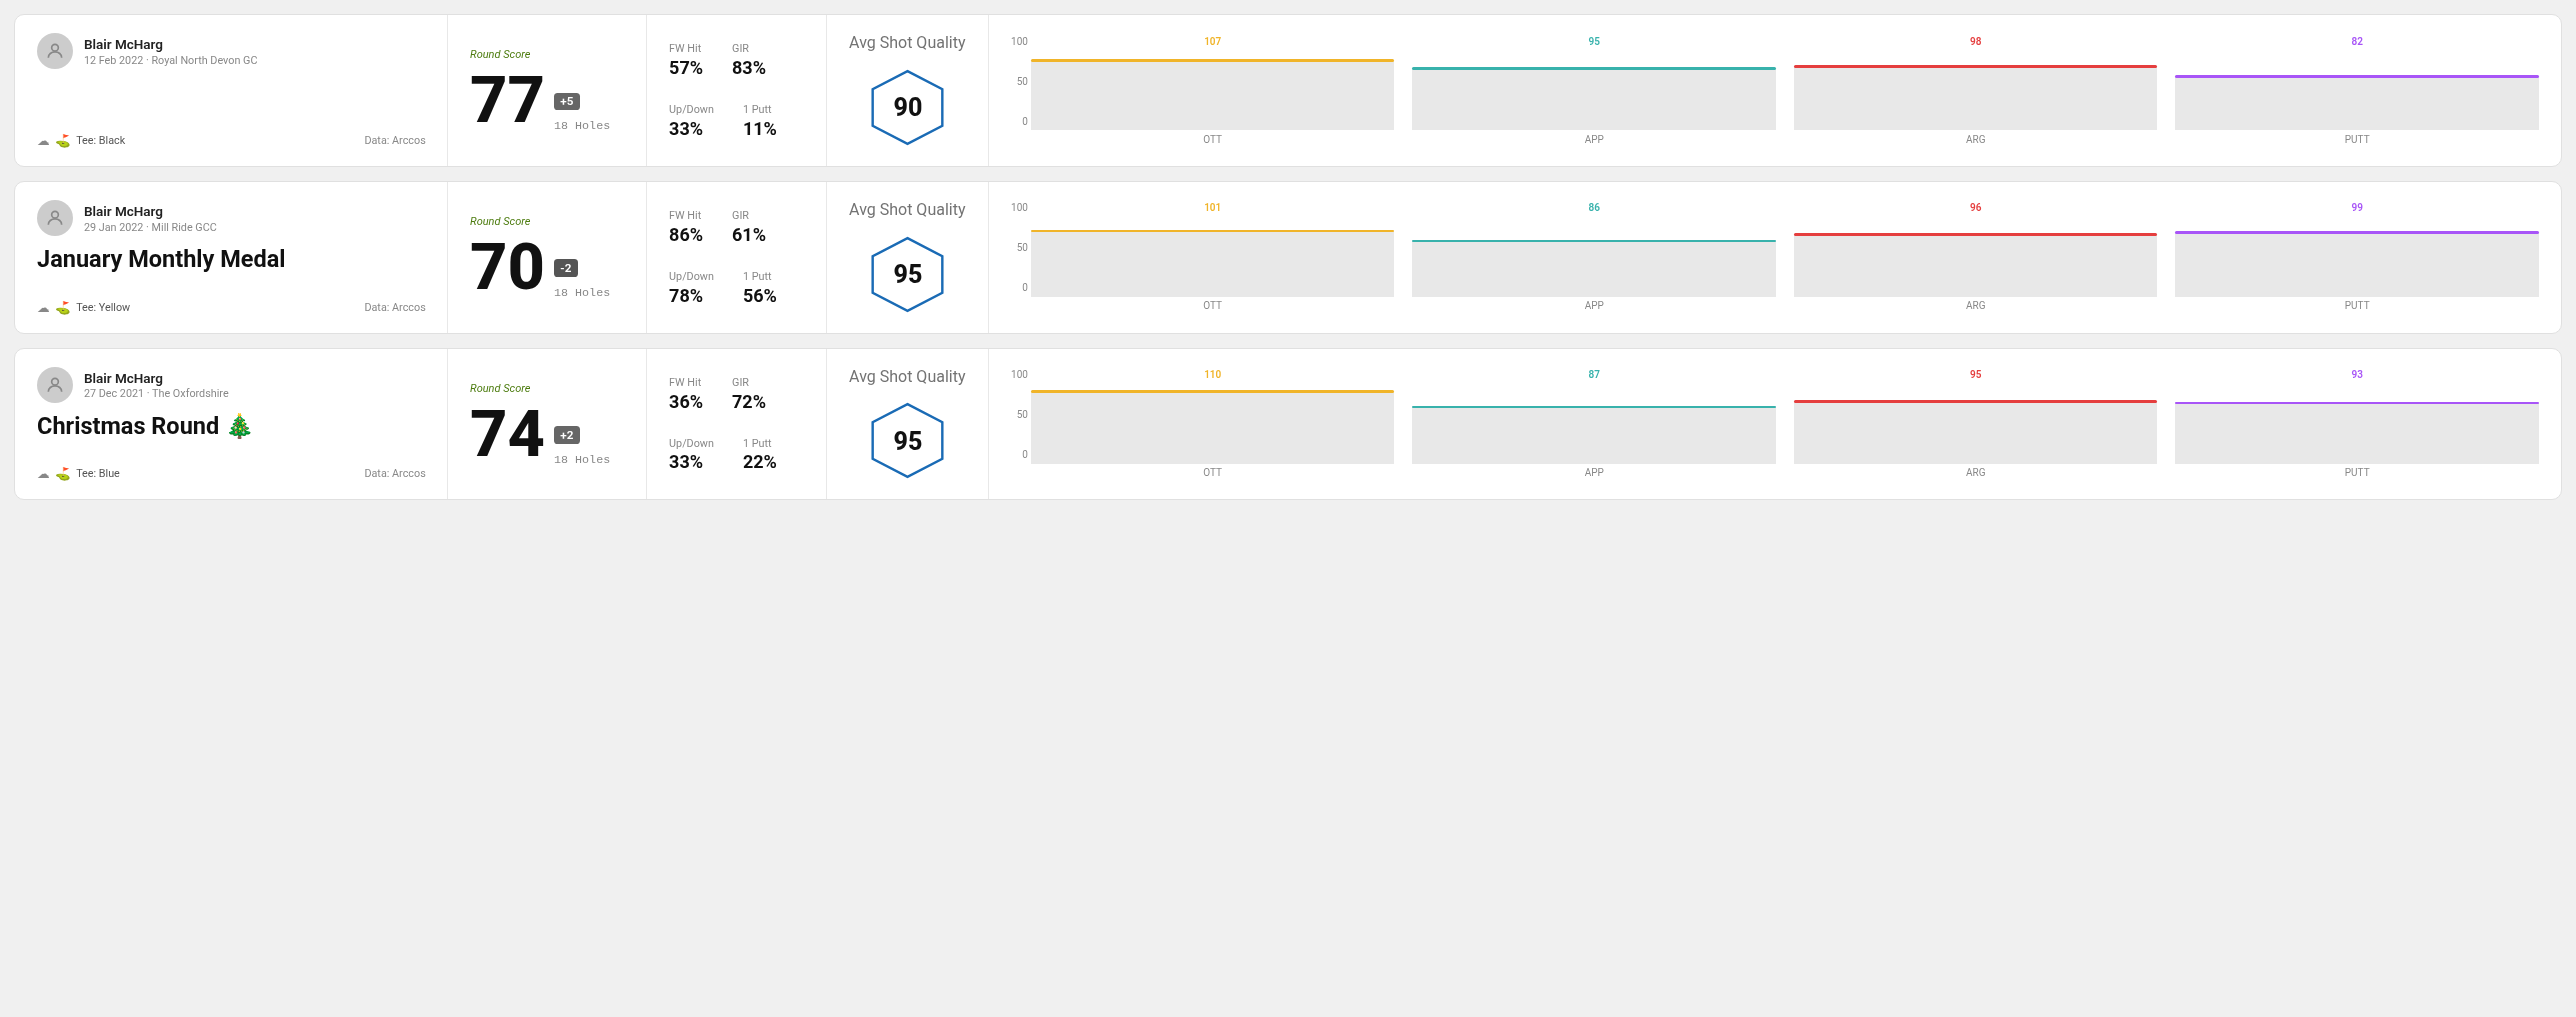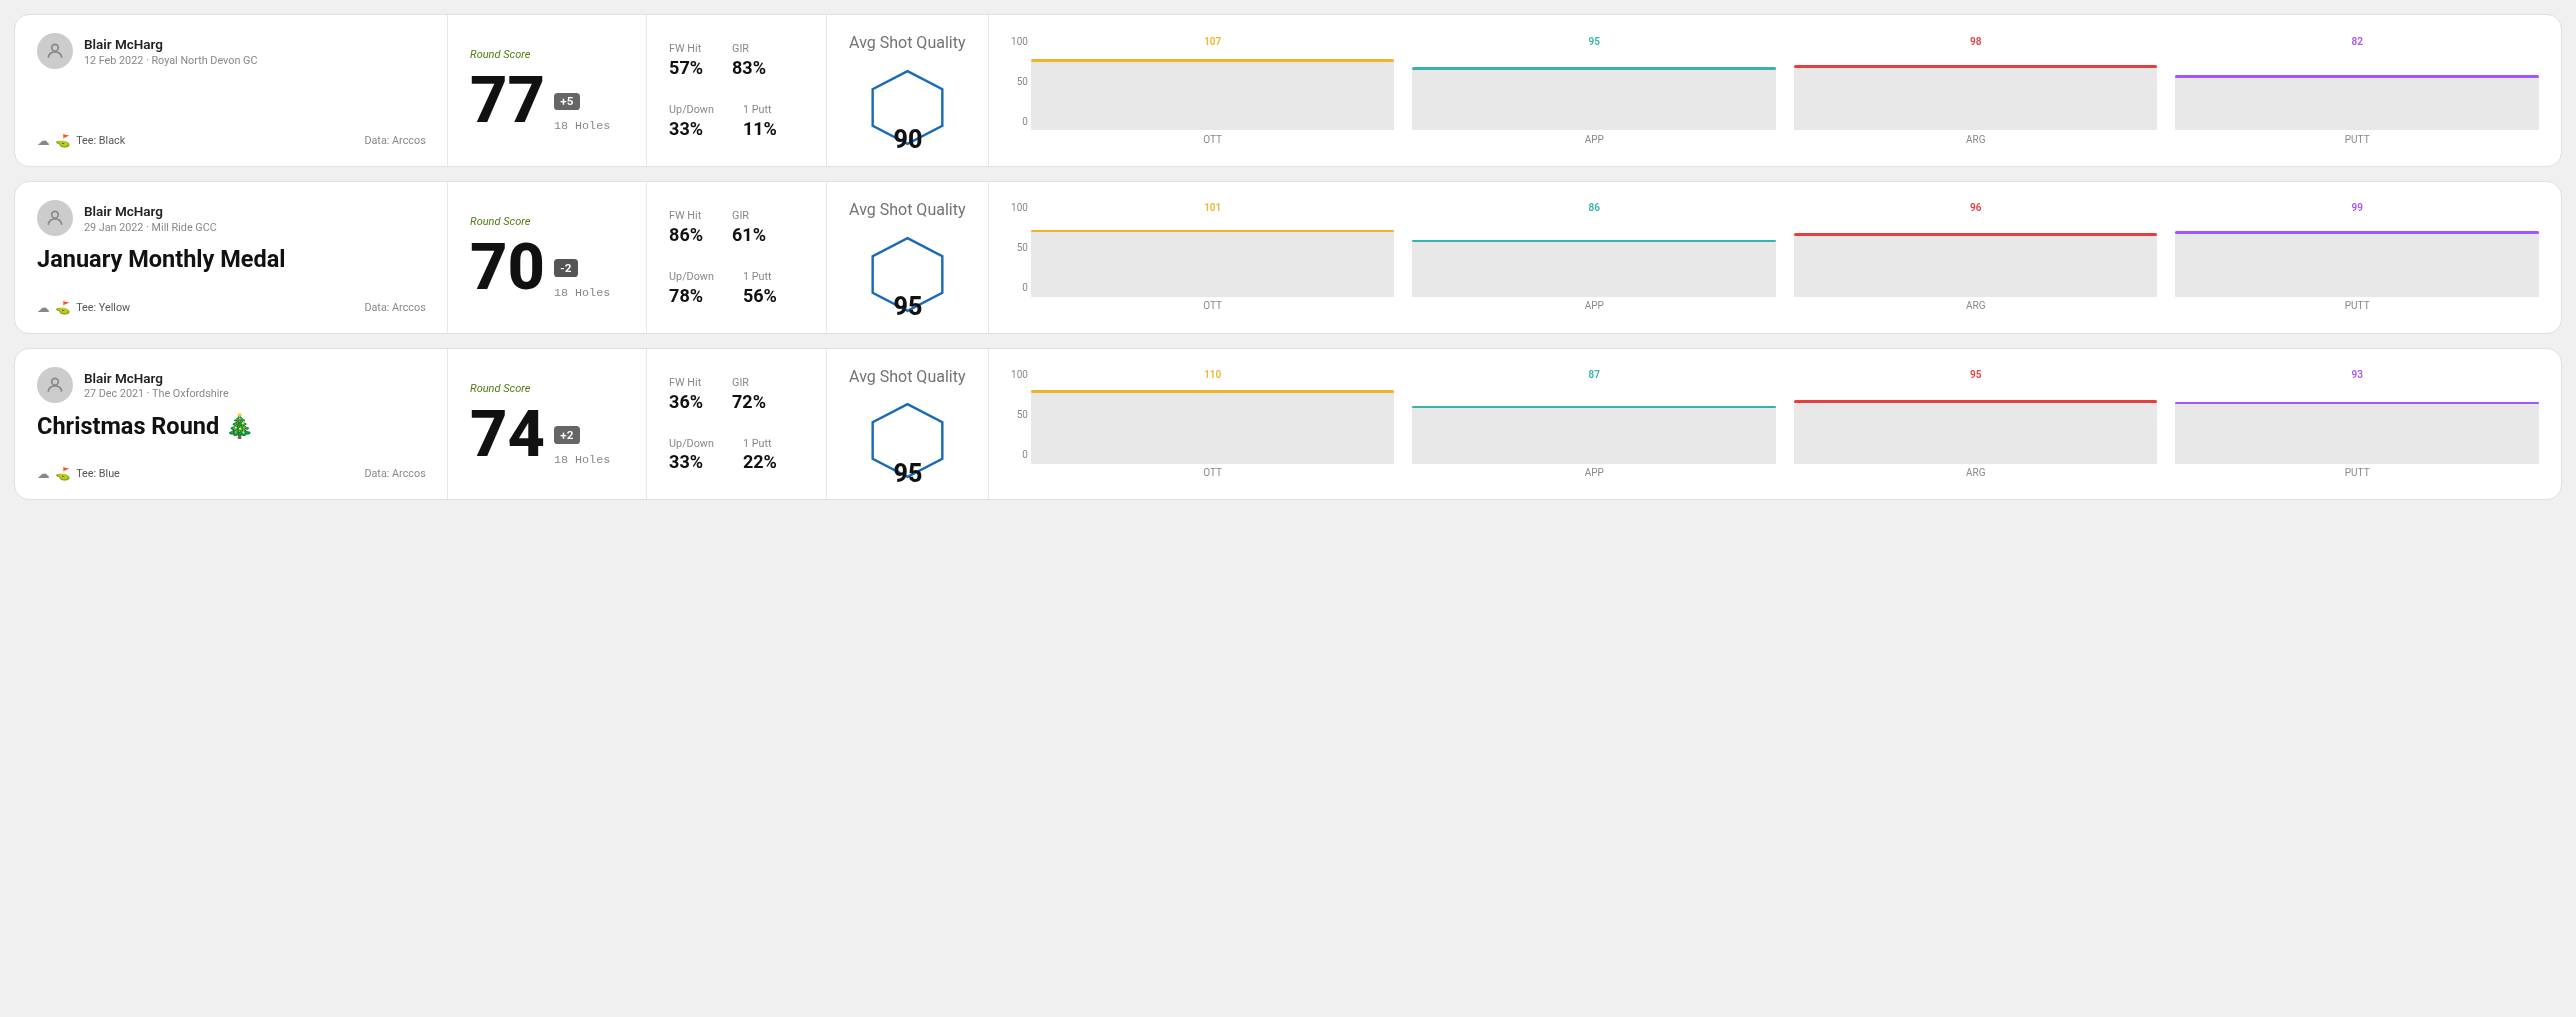--- a/index.html
+++ b/index.html
@@ -4,21 +4,21 @@
   <style>
     * { box-sizing: border-box; margin: 0; padding: 0; }
     body {
       font-family: -apple-system, BlinkMacSystemFont, 'Segoe UI', Roboto, sans-serif;
       background: #f0f0f0;
       padding: 14.4px;
       min-width: 1263px;
     }
     .round-card {
       background: #fff;
-      border-radius: 15px;
+      border-radius: 10px;
       border: 0.9px solid #e0e0e0;
       margin-bottom: 14.4px;
       display: flex;
       align-items: stretch;
       overflow: hidden;
     }
     .card-left {
       flex: 0 0 433px;
       padding: 18px 21.7px;
       border-right: 0.9px solid #e8e8e8;
@@ -181,21 +181,20 @@
       height: 100%;
     }
     .hexagon-value {
       position: absolute;
       top: 50%;
       left: 50%;
       transform: translate(-50%, -50%);
       font-size: 25px;
       font-weight: 800;
       color: #111;
-      margin-top: 32px;
     }
     .card-chart {
       flex: 1;
       padding: 18px 21.7px;
       display: flex;
       flex-direction: column;
       justify-content: center;
     }
     .chart-area {
       display: flex;

